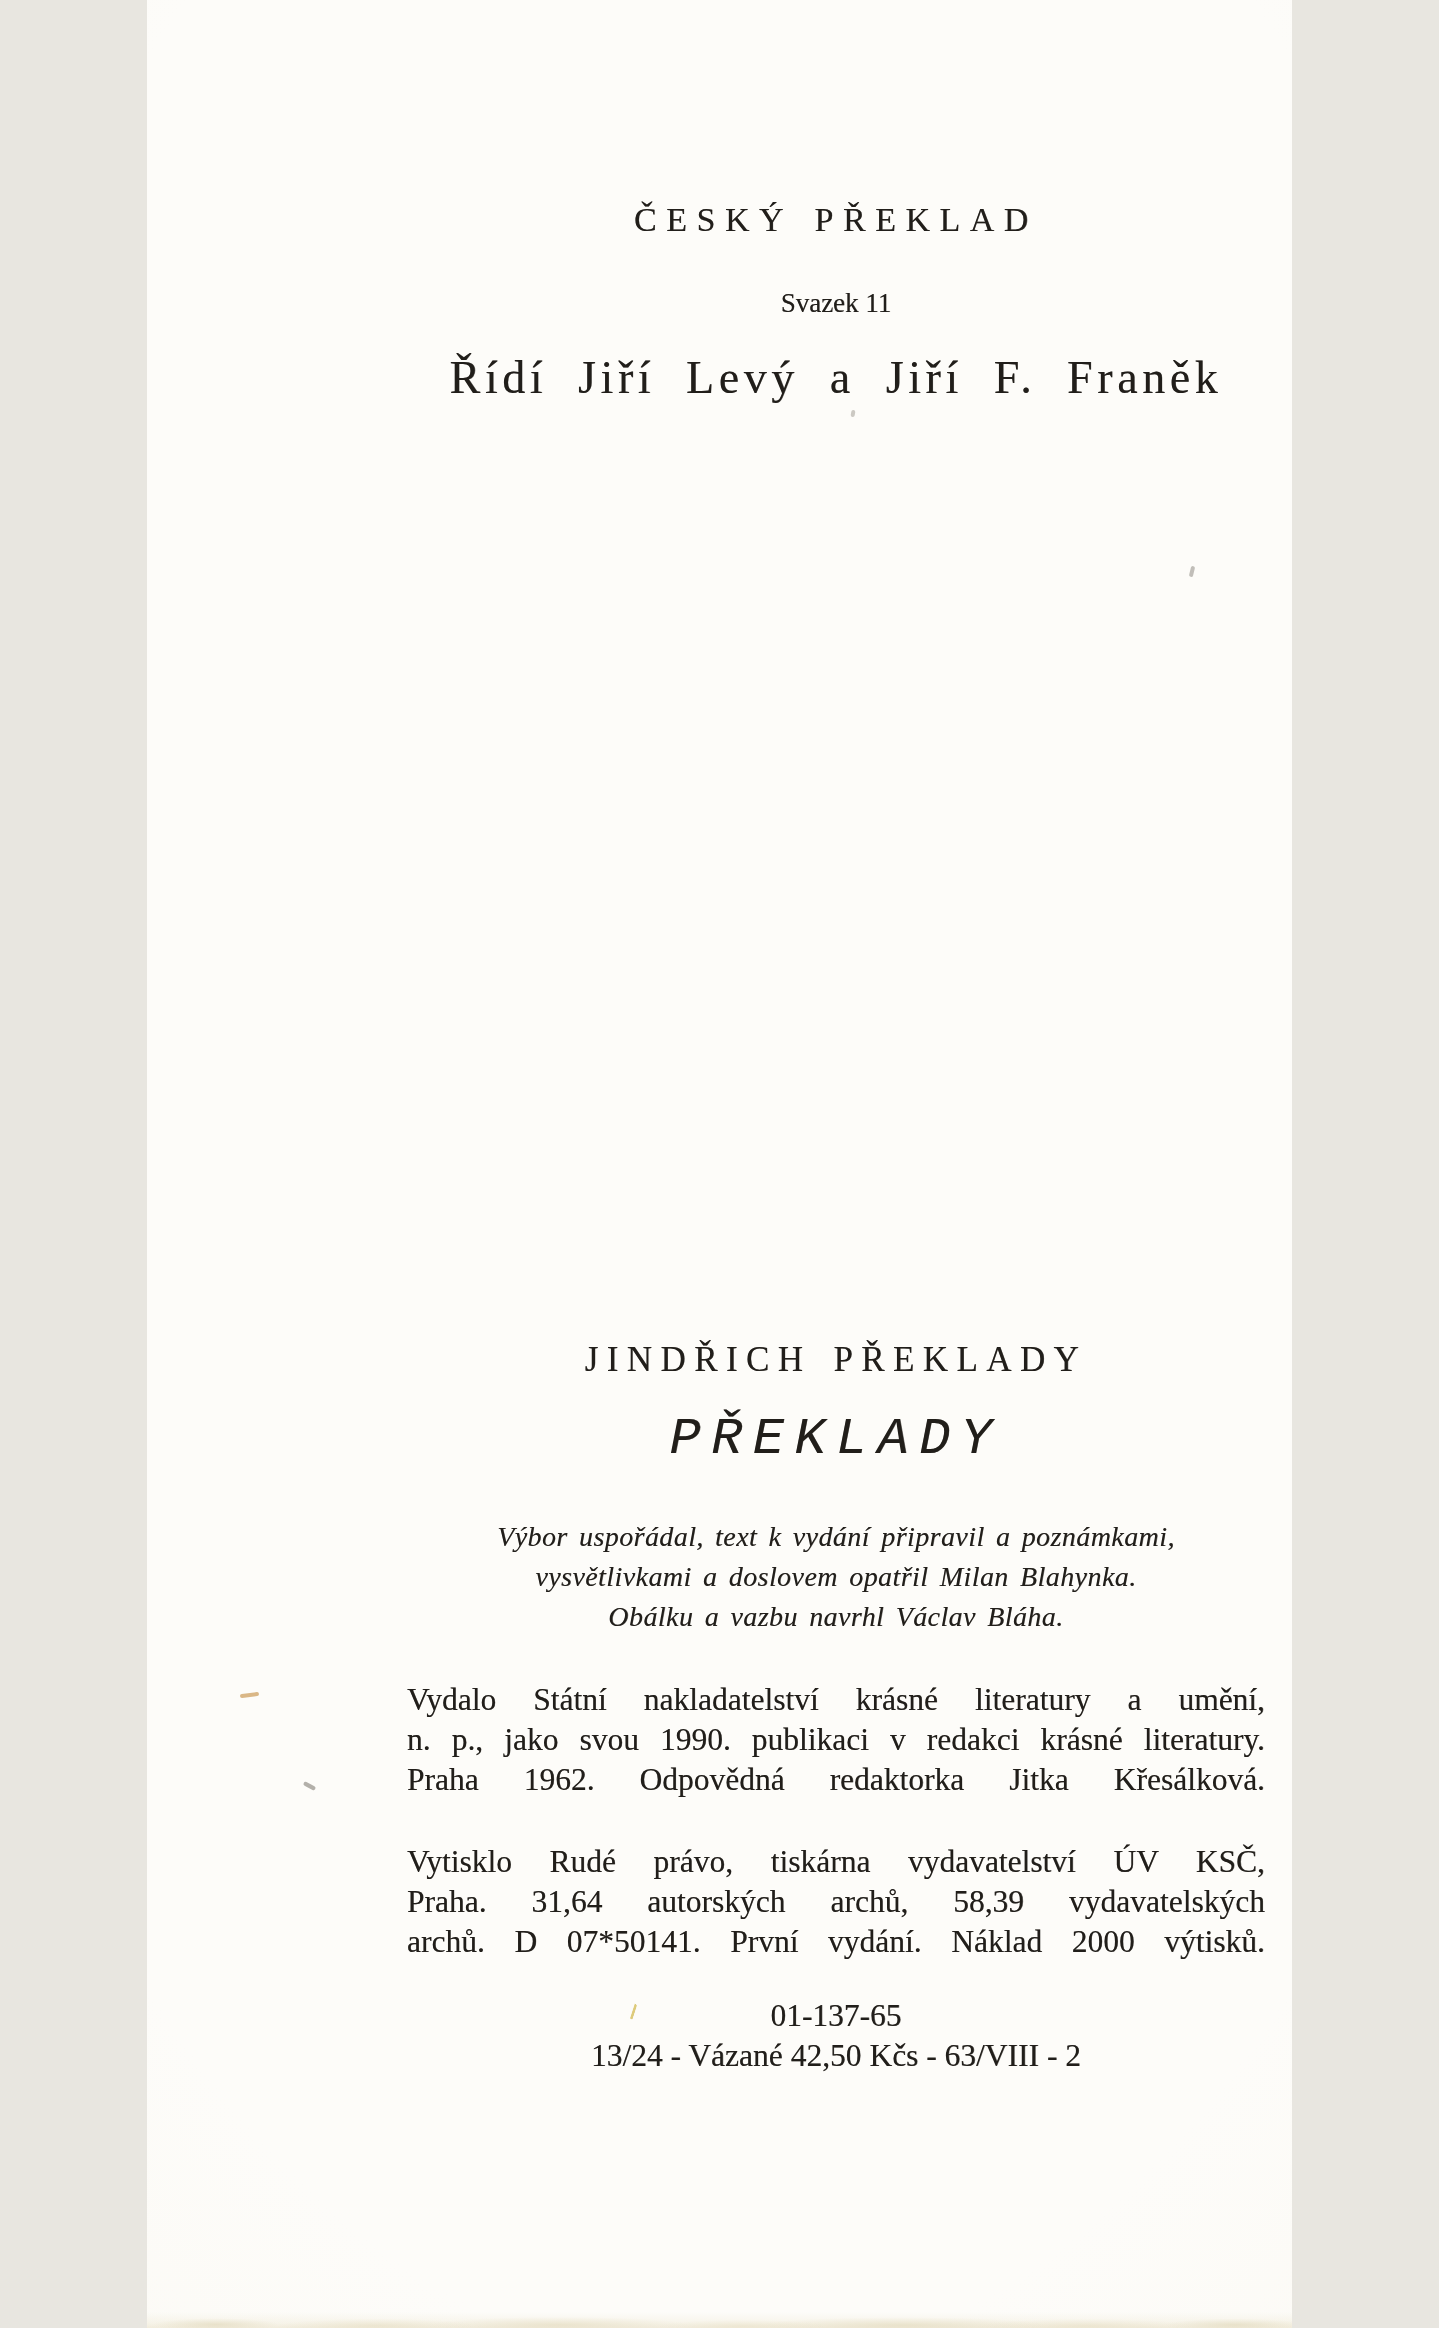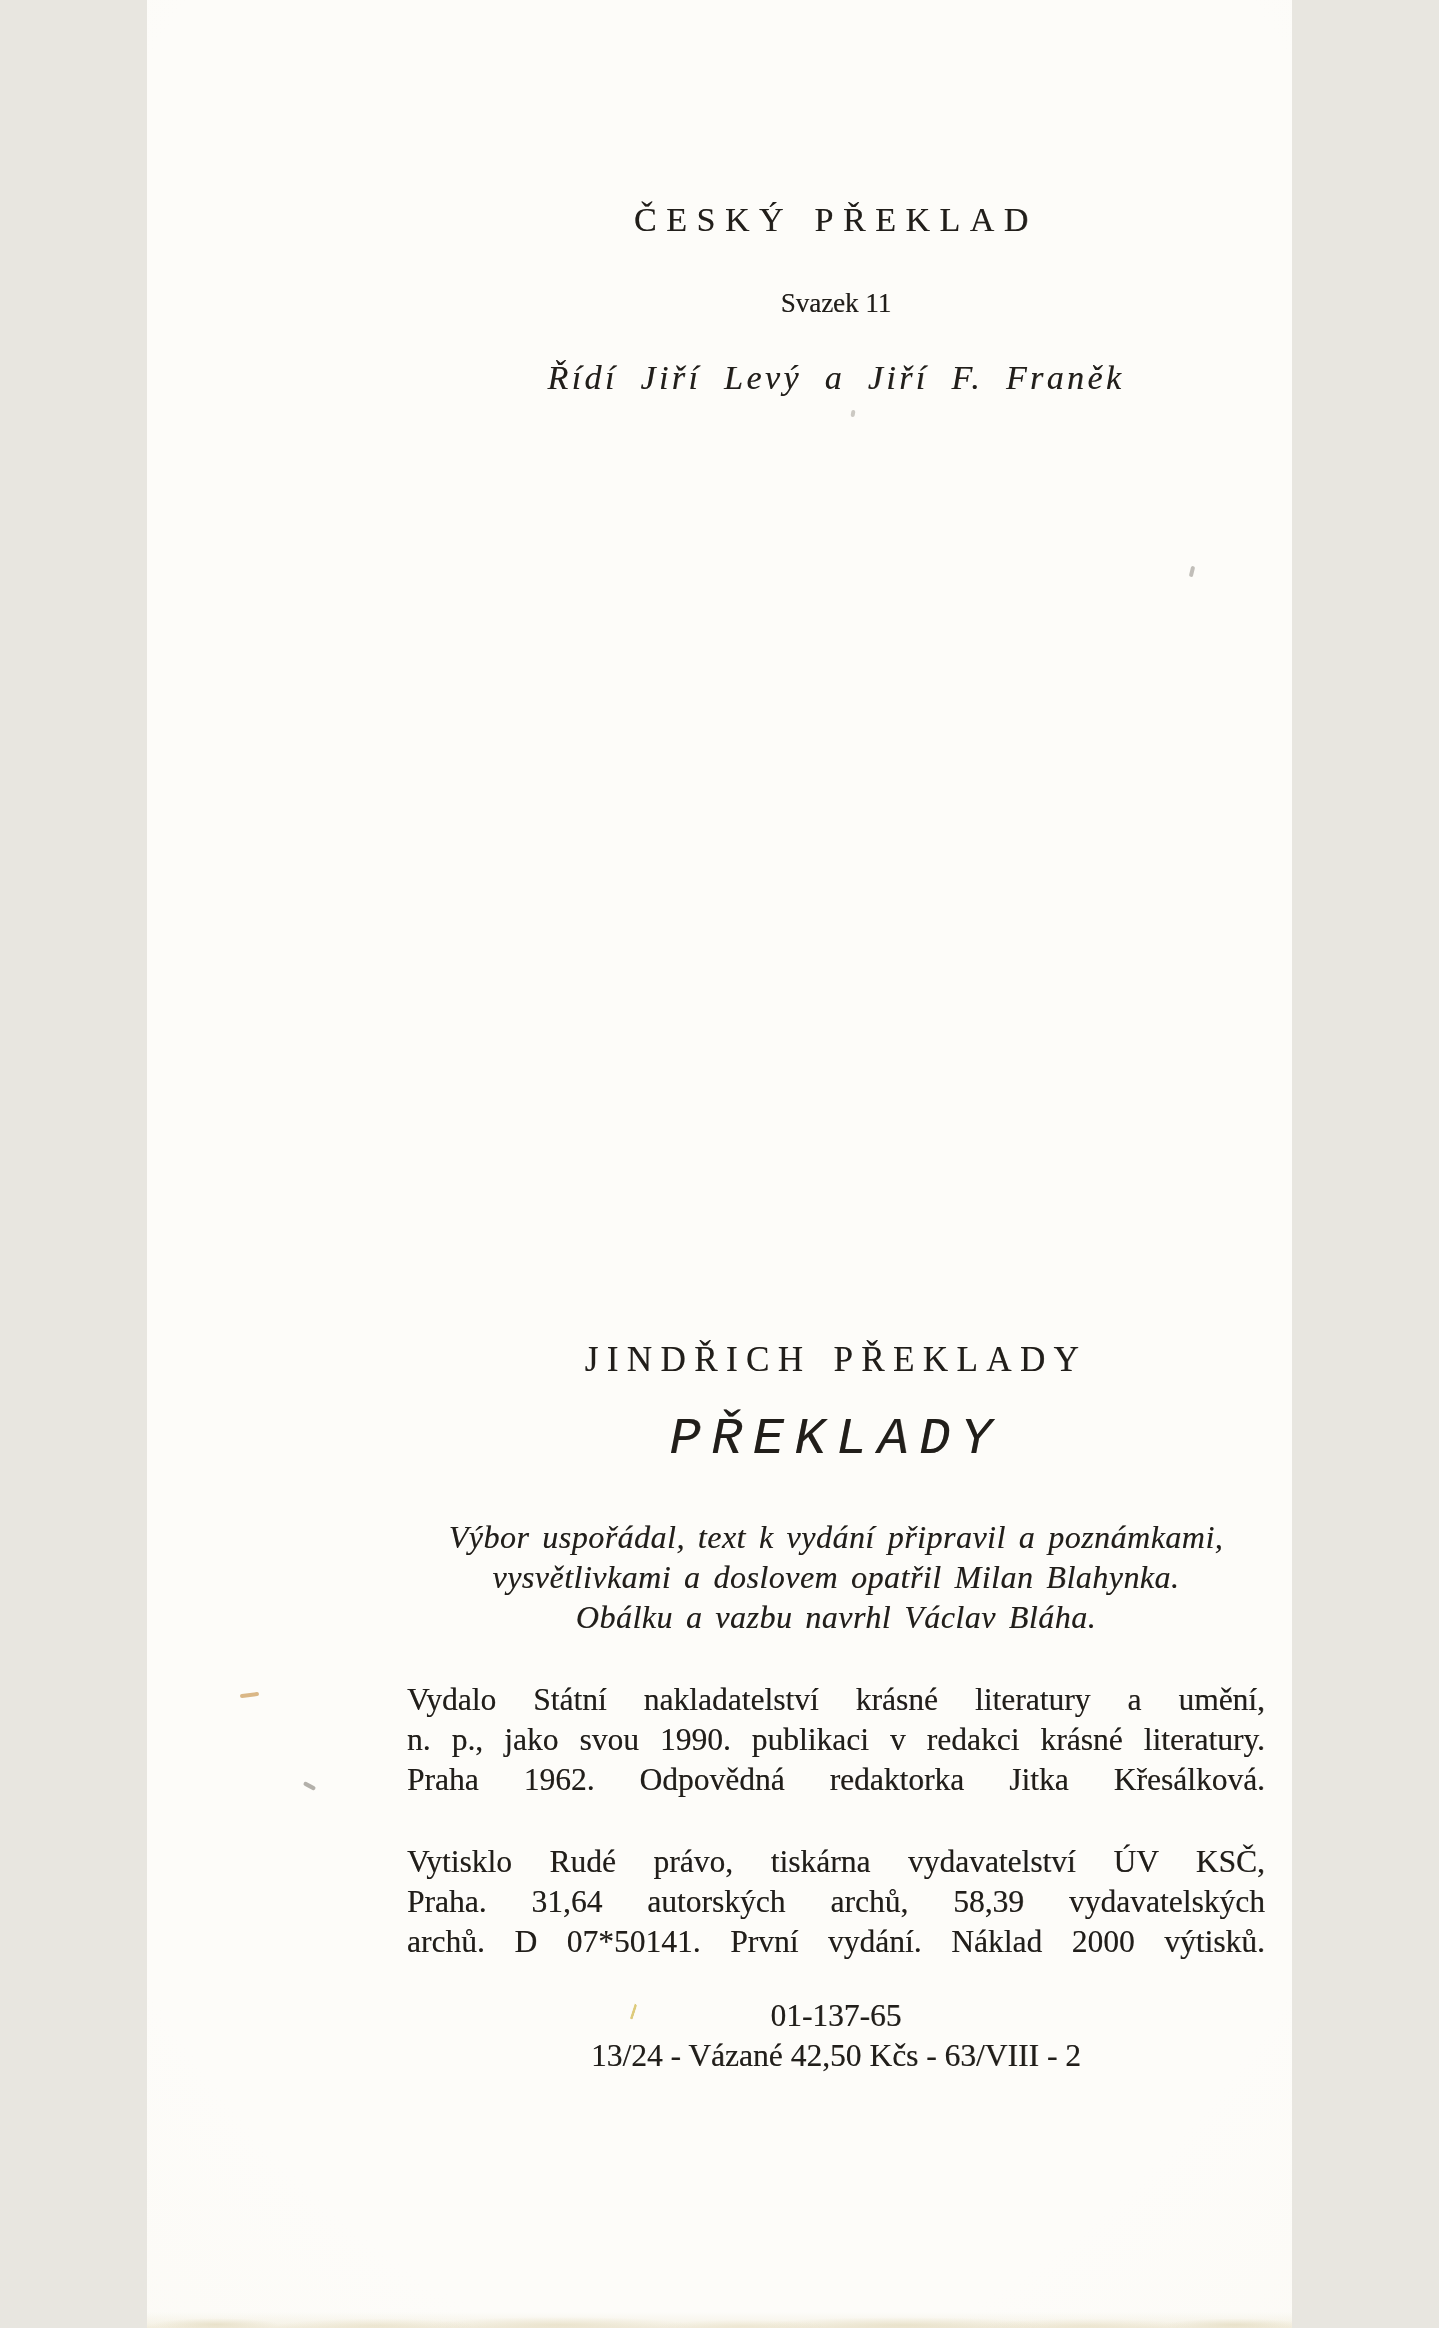--- a/index.html
+++ b/index.html
@@ -33,23 +33,22 @@
     letter-spacing: 0.28em;
     word-spacing: 0.10em;
   }
   .volume {
     top: 283px;
     font-size: 27px;
     line-height: 40px;
   }
   .editors {
     top: 357px;
-    font-size: 34px;
+    font-size: 46px;
     line-height: 42px;
-    font-style: italic;
     letter-spacing: 0.10em;
     word-spacing: 0.32em;
   }
   .author {
     top: 1339px;
     font-size: 35px;
     line-height: 42px;
     letter-spacing: 0.24em;
     word-spacing: 0.14em;
   }
@@ -59,21 +58,21 @@
     line-height: 62px;
     font-style: italic;
     letter-spacing: 0.20em;
     font-family: Liberation Mono, monospace;
   }
   .credits {
     position: absolute;
     left: 260px;
     top: 1517px;
     width: 858px;
-    font-size: 32px;
+    font-size: 28px;
     line-height: 40px;
     font-style: italic;
     letter-spacing: 0.015em;
     word-spacing: 0.14em;
     text-align: center;
     white-space: nowrap;
     text-shadow: 0.3px 0.3px 0.4px rgba(33, 30, 26, 0.5);
   }
   .para {
     position: absolute;

